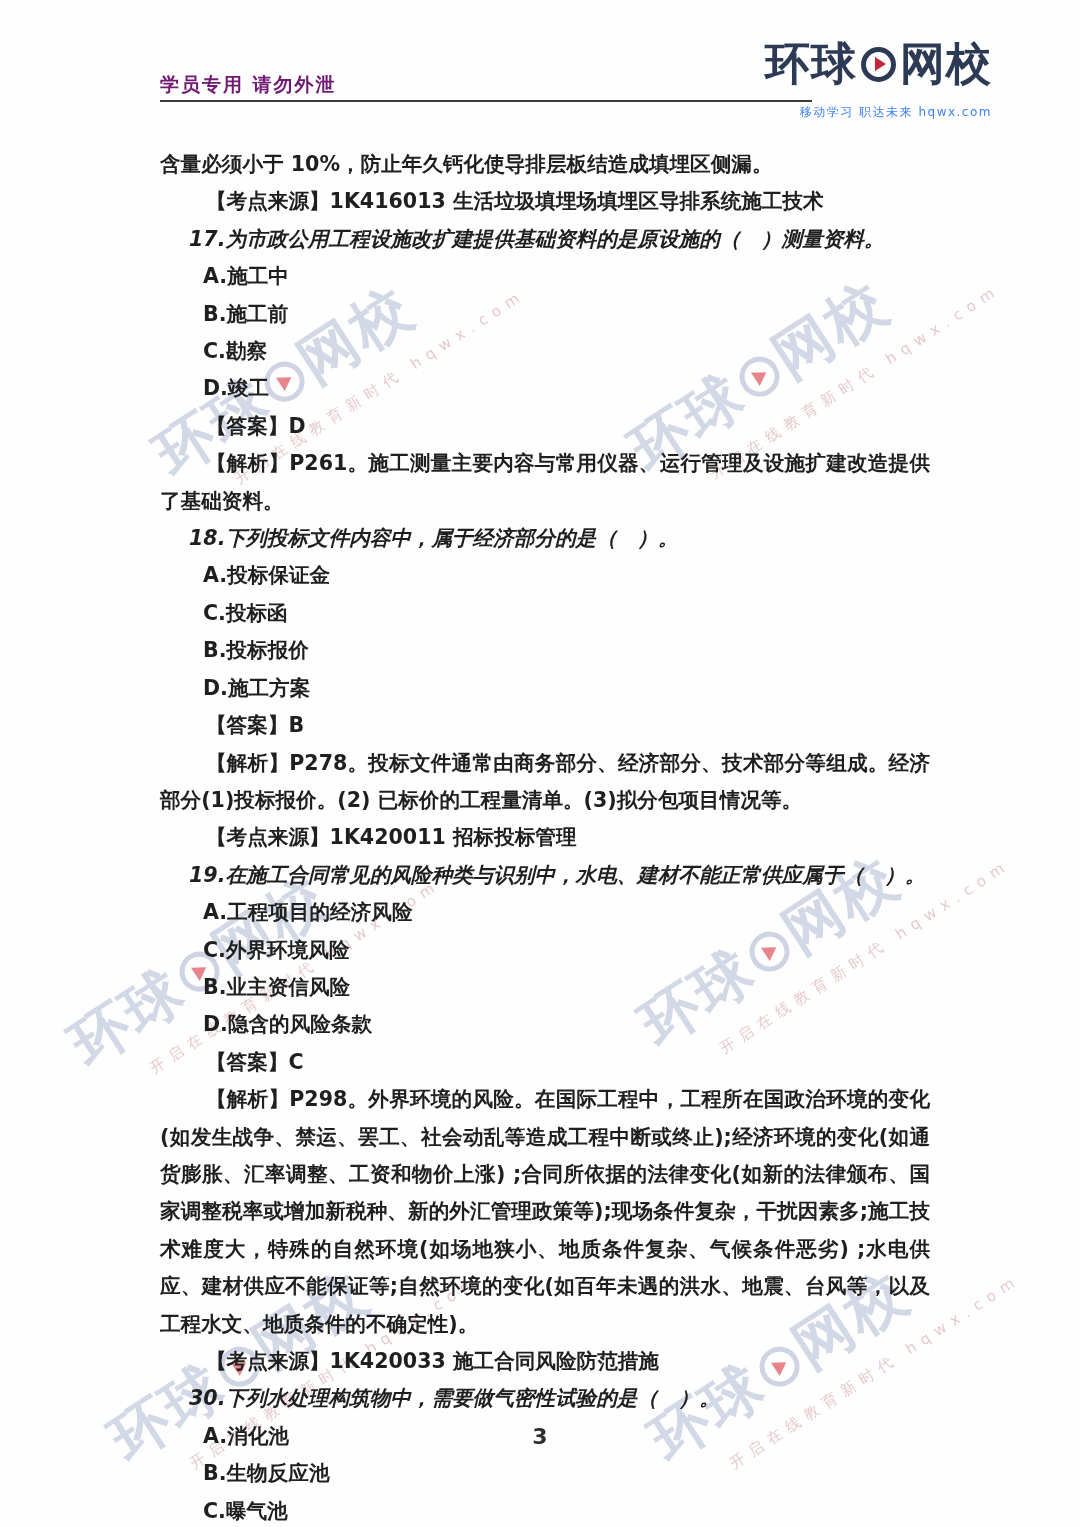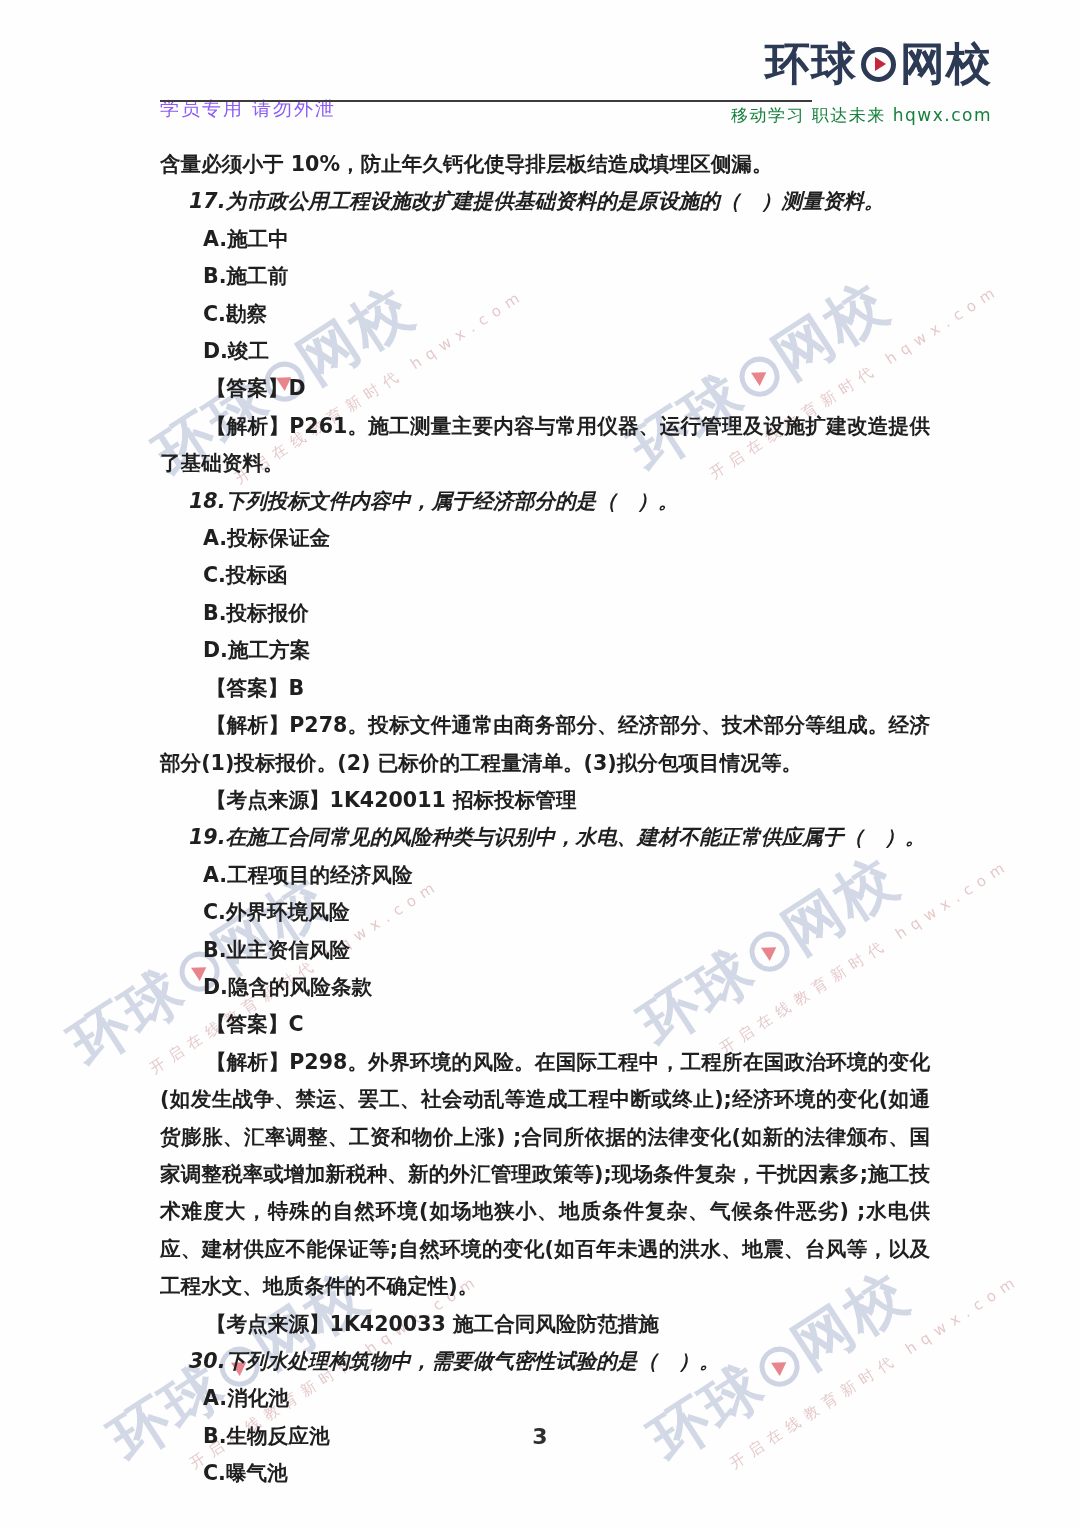--- a/index.html
+++ b/index.html
@@ -24,41 +24,41 @@
   .wm-tri{
     width:0;height:0;border-top:8px solid transparent;border-bottom:8px solid transparent;
     border-left:13px solid rgba(223,84,96,0.72);margin-left:3px;
   }
   .wm-tag{
     font-size:15px;letter-spacing:7px;margin:8px 0 0 52px;
     color:rgba(205,156,158,0.55);
   }
   
   .confidential{
-    position:absolute;left:160px;top:72px;font-size:19px;font-weight:400;
-    color:#8b5cf6;letter-spacing:2px;margin-top:24px;
+    position:absolute;left:160px;top:72px;font-size:19px;font-weight:700;
+    color:#701a75;letter-spacing:2px;
   }
   .header-rule{
     position:absolute;left:160px;top:100px;width:652px;height:2px;background:#3c3c3c;
   }
   .logo{
     position:absolute;right:88px;top:34px;display:flex;align-items:center;gap:3px;
     color:#2d3a55;font-weight:800;font-size:45px;letter-spacing:1px;
   }
   .logo-circle{
     display:inline-flex;align-items:center;justify-content:center;
     width:35px;height:35px;border:5px solid #2d3a55;border-radius:50%;
     box-sizing:border-box;margin:0 1px;
   }
   .logo-tri{
     width:0;height:0;border-top:7px solid transparent;border-bottom:7px solid transparent;
     border-left:11px solid #c5263a;margin-left:3px;
   }
   .brand-tagline{
-    position:absolute;right:88px;top:104px;font-size:17px;color:#15803d;
+    position:absolute;right:88px;top:104px;font-size:12px;color:#3b82f6;
     letter-spacing:1.5px;
   }
   
   .content{
     position:absolute;left:160px;top:129px;width:770px;
     font-size:20.6px;line-height:37.4px;color:#1f1f1f;font-weight:600;
   }
   .block{margin:0;text-align:justify;}
   .t-cont{text-indent:0;margin-top:17px;}
   .t-src {text-indent:46px;}
@@ -147,20 +147,21 @@
     <span>环球</span>
     <span class="logo-circle">
         <span class="logo-tri"></span>
       </span>
     <span>网校</span>
   </div>
   <div class="brand-tagline">移动学习 职达未来  hqwx.com</div>
 
   <div class="content">
       <p class="block t-cont">含量必须小于 10%，防止年久钙化使导排层板结造成填埋区侧漏。</p>
+      <p class="block t-src">【考点来源】1K416013 生活垃圾填埋场填埋区导排系统施工技术</p>
       <p class="block t-q">17.为市政公用工程设施改扩建提供基础资料的是原设施的（　）测量资料。</p>
       <p class="block t-opt">A.施工中</p>
       <p class="block t-opt">B.施工前</p>
       <p class="block t-opt">C.勘察</p>
       <p class="block t-opt">D.竣工</p>
       <p class="block t-ans">【答案】D</p>
       <p class="block t-exp">【解析】P261。施工测量主要内容与常用仪器、运行管理及设施扩建改造提供了基础资料。</p>
       <p class="block t-q">18.下列投标文件内容中，属于经济部分的是（　）。</p>
       <p class="block t-opt">A.投标保证金</p>
       <p class="block t-opt">C.投标函</p>

